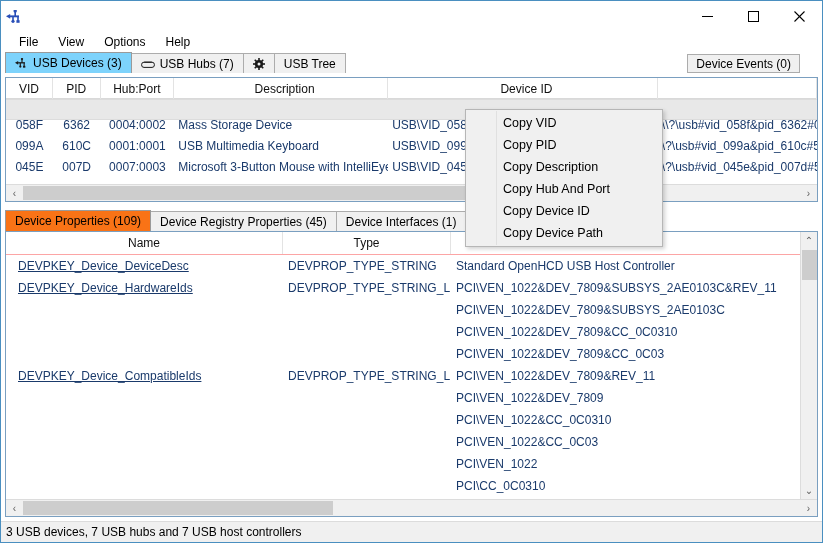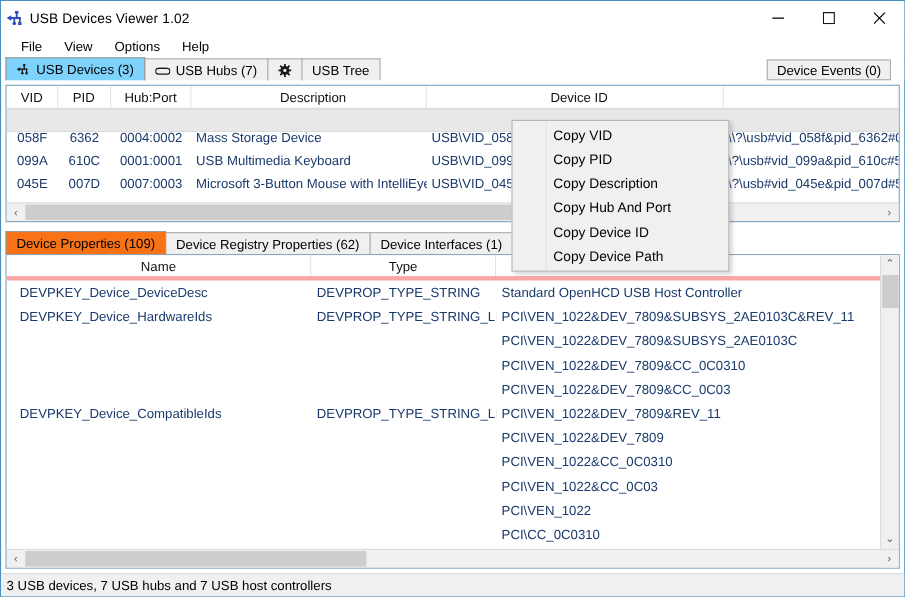--- a/index.html
+++ b/index.html
@@ -31,21 +31,21 @@
   }
   .tab{
     height:20px;box-sizing:border-box;display:flex;align-items:center;
     gap:5px;padding:0 9px;font-size:12px;border:1px solid #acacac;
     border-bottom:none;background:#f0f0f0;color:#000;cursor:default;
     margin-right:-1px;position:relative;
   }
   .tab.active{background:#7dd3fc;border-color:#9a9a9a;z-index:3;height:21px;}
   .tab .tico{display:inline-flex;align-items:center;}
   .device-events{
-    position:absolute;right:12px;bottom:0;height:19px;box-sizing:border-box;
+    position:absolute;right:22px;bottom:0;height:19px;box-sizing:border-box;
     border:1px solid #acacac;background:#f0f0f0;font-size:12px;
     display:flex;align-items:center;padding:0 8px;cursor:default;
   }
   
   .upper-pane{
     position:absolute;left:4px;top:76px;width:813px;height:125px;
     box-sizing:border-box;border:1px solid #7a9fc0;background:#fff;
     overflow:hidden;
   }
   .lv-header{
@@ -86,33 +86,33 @@
     padding:0 9px;font-size:12px;border:1px solid #acacac;border-bottom:none;
     background:#f0f0f0;cursor:default;margin-right:-1px;
   }
   .btab.active{background:#f97316;border-color:#9a9a9a;height:21px;z-index:3;}
   
   .lower-pane{
     position:absolute;left:4px;top:230px;width:813px;height:286px;
     box-sizing:border-box;border:1px solid #7a9fc0;background:#fff;overflow:hidden;
   }
   .prop-header{
-    display:flex;height:23px;box-sizing:border-box;border-bottom:4px solid #fca5a5;background:#fff;
+    display:flex;height:23px;box-sizing:border-box;border-bottom:1px solid #fca5a5;background:#fff;
   }
   .prop-header .hcell{
     box-sizing:border-box;border-right:1px solid #e3e3e3;
     display:flex;align-items:center;justify-content:center;font-size:12px;color:#111;cursor:default;
   }
   .p-name{width:277px;}
   .p-type{width:168px;}
   .p-val{width:349px;border-right:none !important;}
   .prop-body{position:relative;height:240px;overflow:hidden;}
   .prop-row{display:flex;height:22px;align-items:center;font-size:12px;color:#1a3a6b;}
   .prop-row .pcell{box-sizing:border-box;overflow:hidden;white-space:nowrap;}
-  .pc-name{width:277px;padding-left:12px;}
+  .pc-name{width:277px;padding-left:12px;text-decoration:underline;}
   .pc-type{width:168px;padding-left:5px;}
   .pc-val{width:349px;padding-left:5px;}
   .vscroll{
     position:absolute;right:0;top:0;width:17px;height:100%;
     background:#f0f0f0;border-left:1px solid #dcdcdc;box-sizing:border-box;
   }
   .vs-arrow{height:17px;display:flex;align-items:center;justify-content:center;color:#606060;font-size:10px;cursor:default;}
   .vs-arrow.bottom{position:absolute;bottom:17px;left:0;right:0;}
   .vs-thumb{position:absolute;top:18px;left:1px;width:15px;height:30px;background:#cdcdcd;}
   .lower-hscroll{
@@ -150,21 +150,20 @@
           <polygon points="0,6.35 4.2,3.9 4.2,8.8"></polygon>
           <rect x="8.4" y="1.3" width="1.6" height="5"></rect>
           <circle cx="9.2" cy="1.1" r="1.7"></circle>
           <rect x="11.2" y="6.4" width="1.6" height="4.6"></rect>
           <rect x="10.4" y="10.2" width="3.2" height="2.6"></rect>
           <rect x="6.2" y="6.4" width="1.6" height="4.4"></rect>
           <circle cx="7" cy="11.3" r="1.6"></circle>
         </g>
       </svg>
     </div>
-    <div class="title-text">USB Devices Viewer 1.02</div>
     <div class="caption-buttons">
       <div class="cap-btn">
         <svg width="11" height="11" viewBox="0 0 11 11">
             <line x1="0" y1="5.5" x2="11" y2="5.5" stroke="#000" stroke-width="1"></line>
           </svg>
       </div>
       <div class="cap-btn">
         <svg width="11" height="11" viewBox="0 0 11 11">
             <rect x="0.5" y="0.5" width="10" height="10" fill="none" stroke="#000" stroke-width="1"></rect>
           </svg>
@@ -279,21 +278,21 @@
       <div class="hs-arrow">‹</div>
       <div class="hs-track">
         <div class="hs-thumb" style="width:615px"></div>
       </div>
       <div class="hs-arrow">›</div>
     </div>
   </div>
 
   <div class="btabstrip">
     <div class="btab active">Device Properties (109)</div>
-    <div class="btab">Device Registry Properties (62)</div>
+    <div class="btab">Device Registry Properties (45)</div>
     <div class="btab">Device Interfaces (1)</div>
   </div>
 
   <div class="lower-pane">
 
     <div class="prop-header">
       <div class="hcell p-name">Name</div>
       <div class="hcell p-type">Type</div>
       <div class="hcell p-val"></div>
     </div>

